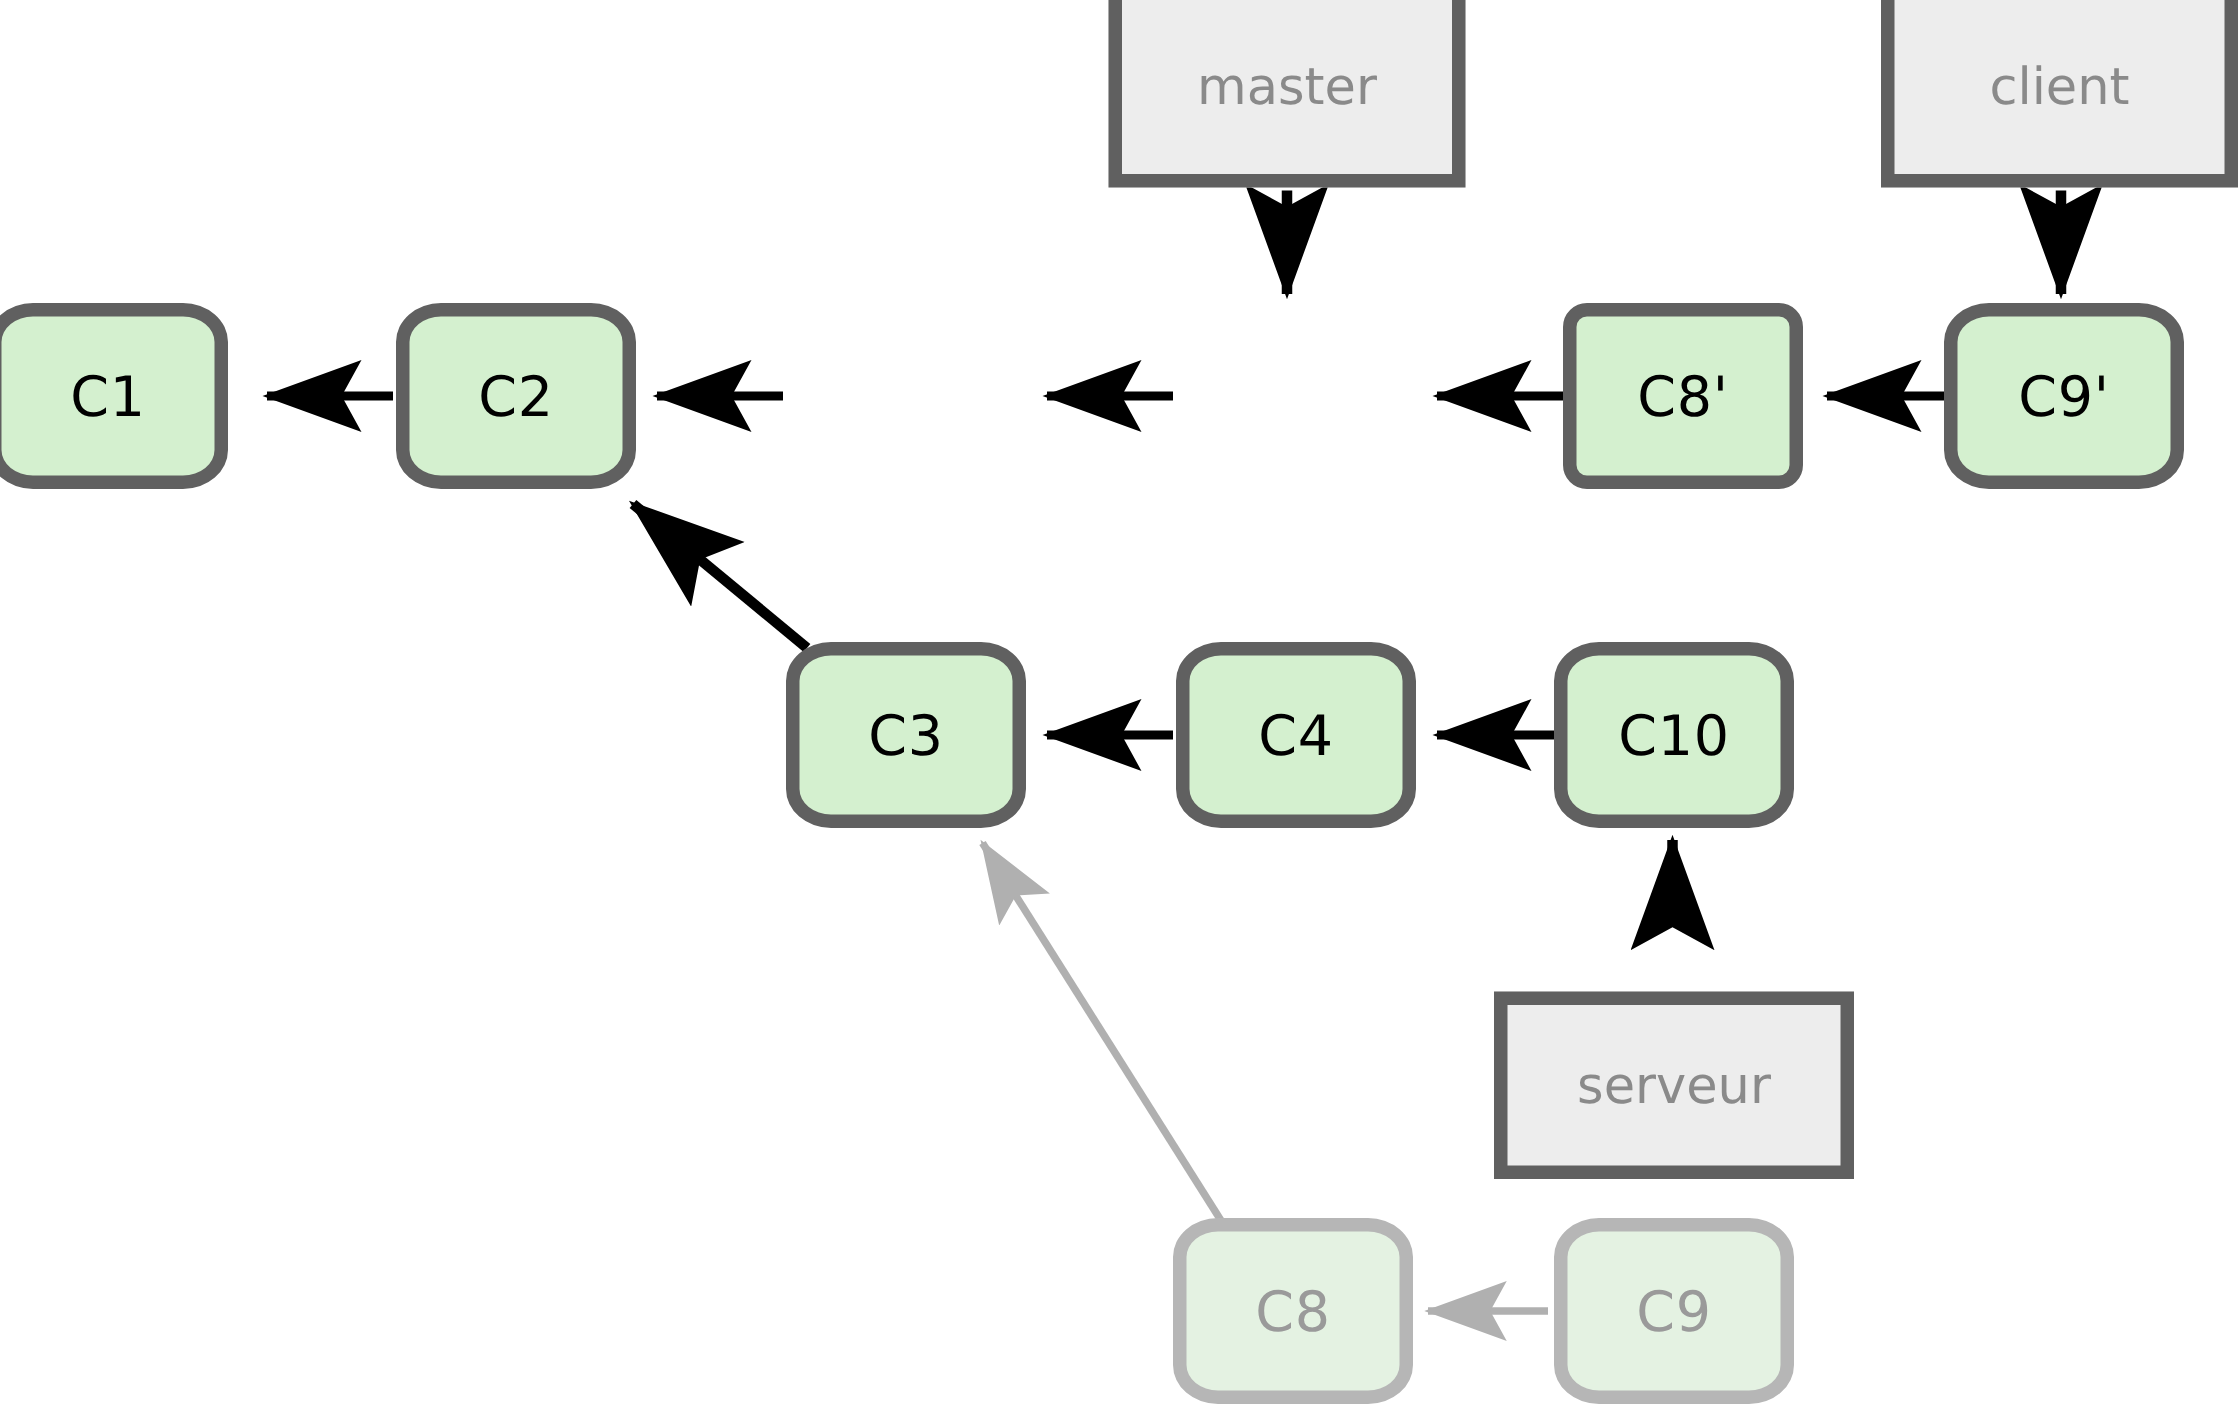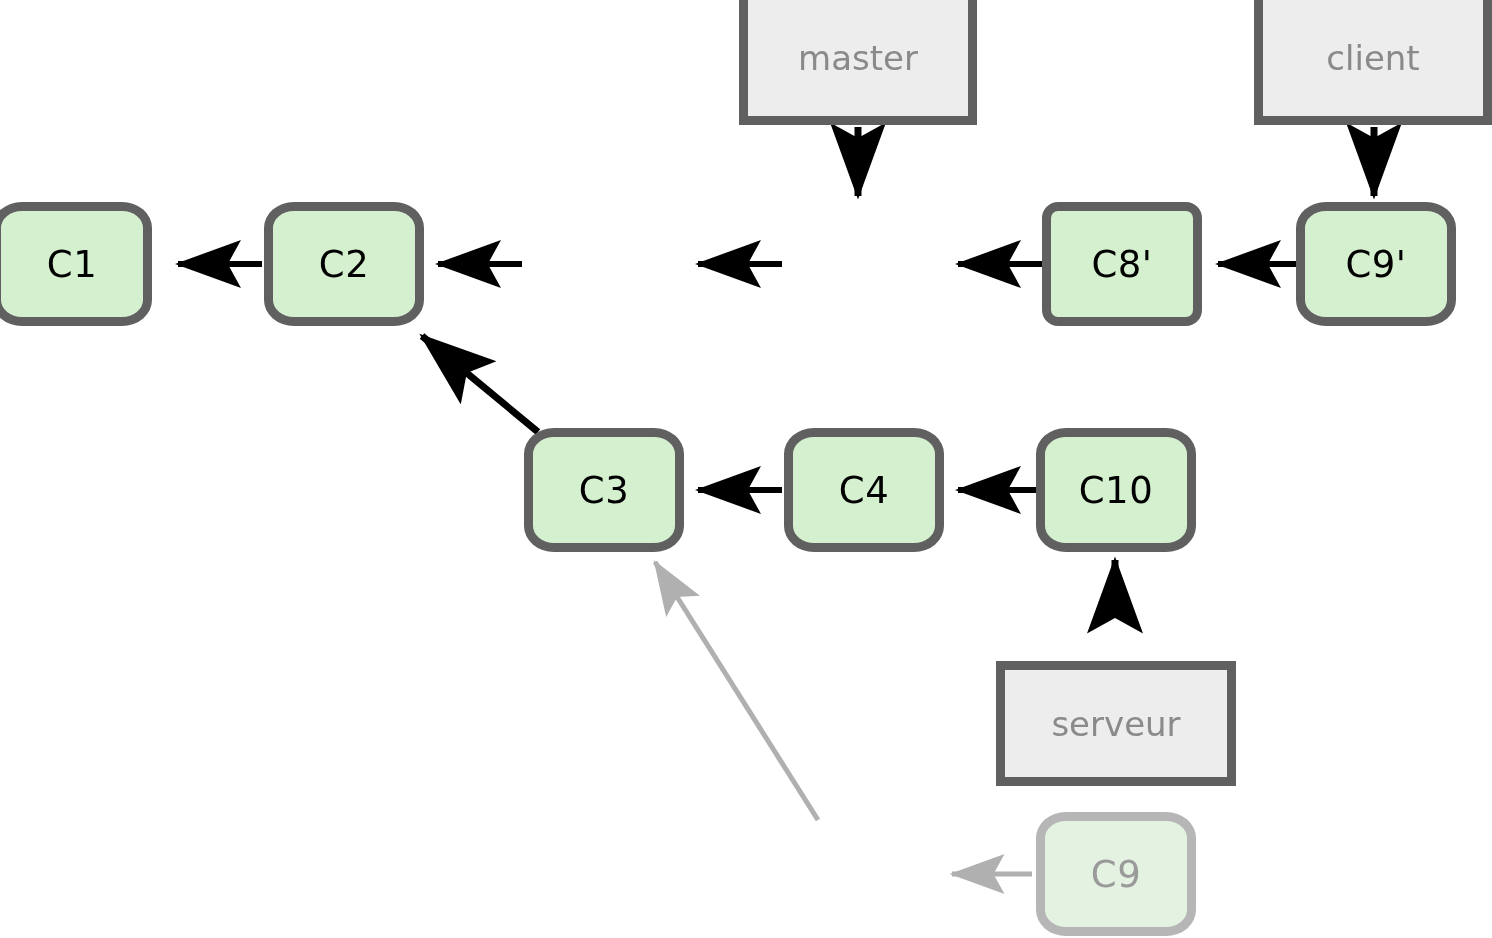--- a/index.html
+++ b/index.html
@@ -169,18 +169,21 @@
   </div>
 
   <div class="commit" style="left:784px; top:428px;">
     <span class="label">C4</span>
   </div>
 
   <div class="commit" style="left:1036px; top:428px;">
     <span class="label">C10</span>
   </div>
 
+  <div class="commit ghost" style="left:782px; top:812px;">
+    <span class="label">C8</span>
+  </div>
 
   <div class="commit ghost" style="left:1036px; top:812px;text-align:right;">
     <span class="label">C9</span>
   </div>
 
 </div>
 
 </body></html>

